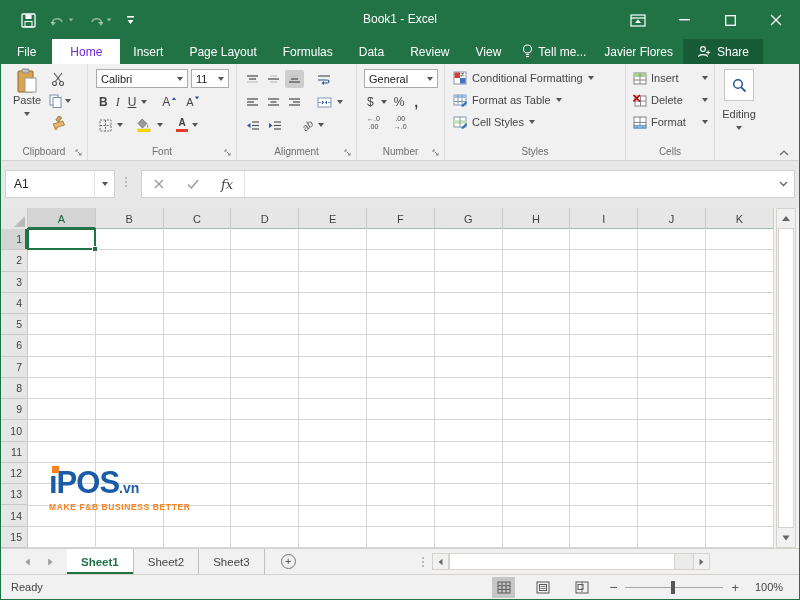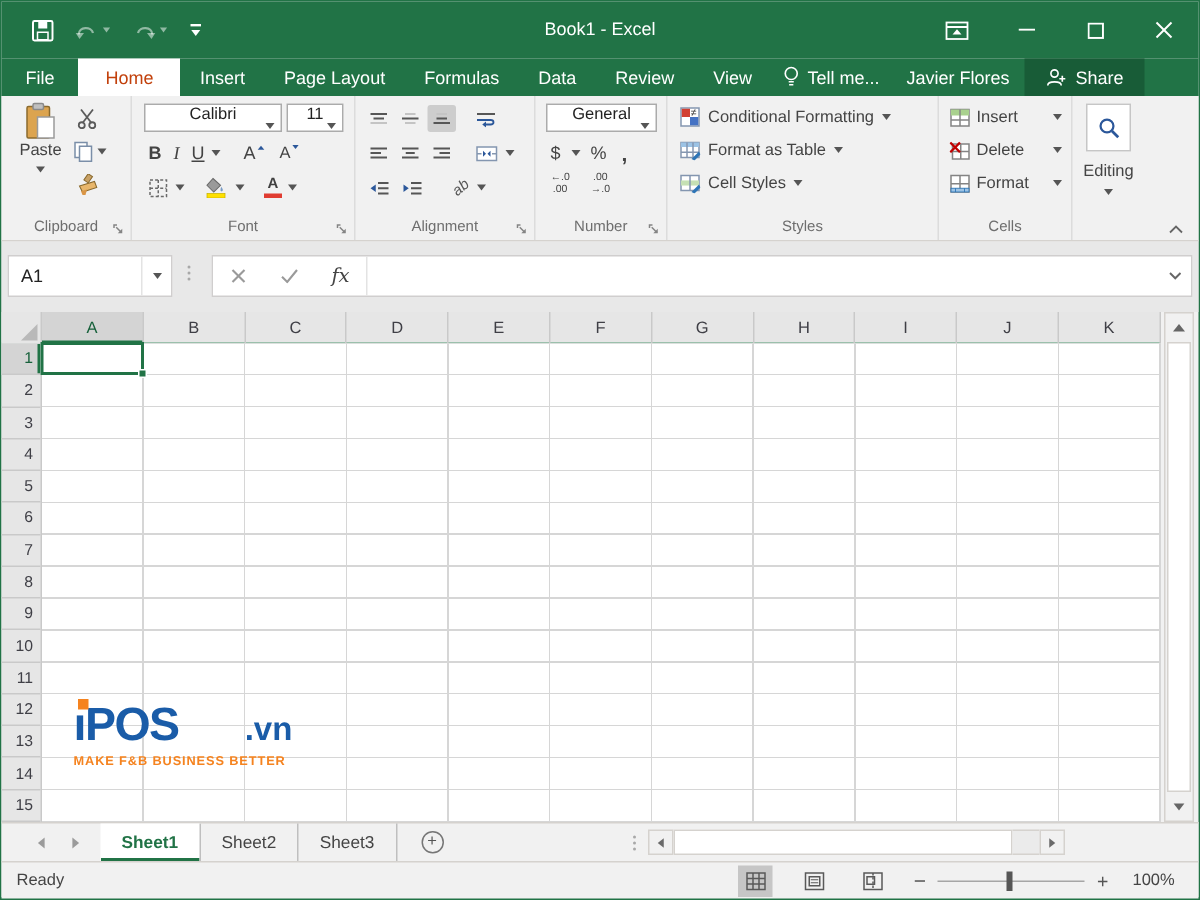--- a/index.html
+++ b/index.html
@@ -11,31 +11,31 @@
   .titlebar { position:absolute; left:0; top:0; width:798px; height:38px; background:#217346; display:flex; align-items:center; }
   .qat { display:flex; align-items:center; gap:14px; padding-left:20px; }
   .qat .btn { display:flex; align-items:center; gap:2px; }
   .title-text { position:absolute; left:0; right:0; top:11px; text-align:center; color:#fff; font-size:12px; }
   .win-controls { position:absolute; right:0; top:0; height:38px; display:flex; align-items:center; }
   .win-btn { width:46px; height:38px; display:flex; align-items:center; justify-content:center; }
 
   
   .tabrow { position:absolute; left:0; top:38px; width:798px; height:25px; background:#217346; display:flex; align-items:stretch; color:#fff; font-size:12px; }
   .rtab { display:flex; align-items:center; padding:0 13px; cursor:default; }
-  .rtab.active { background:#fff; color:#c2410c; }
+  .rtab.active { background:#fff; color:#6d28d9; }
   .tellme { display:flex; align-items:center; gap:5px; padding:0 8px; }
   .username { display:flex; align-items:center; padding:0 10px; }
   .share-btn { display:flex; align-items:center; gap:6px; padding:0 14px; background:#185C37; }
 
   
   .ribbon { position:absolute; left:0; top:63px; width:798px; height:97px; background:#F1F1F1; border-bottom:1px solid #D5D2CE; display:flex; font-size:11px; color:#444; }
   .rgroup { position:relative; border-right:1px solid #DCDCDC; height:96px; }
   .rgroup-label { position:absolute; bottom:3px; left:0; right:0; text-align:center; font-size:10px; color:#6E6E6E; }
   .launcher { position:absolute; bottom:3px; right:4px; }
-  .combo { background:#fff; border:1px solid #ABABAB; height:19px; display:flex; align-items:center; padding:0 4px; font-size:11px; color:#222;flex-direction:column; }
+  .combo { background:#fff; border:1px solid #ABABAB; height:19px; display:flex; align-items:center; padding:0 4px; font-size:11px; color:#222; }
   .combo .tri-down { margin-left:auto; }
   .mini-btn { display:flex; align-items:center; justify-content:center; height:18px; padding:0 3px; border-radius:2px; }
   .mini-btn.sel { background:#CDCDCD; }
   .tri-down { width:0; height:0; border-left:3px solid transparent; border-right:3px solid transparent; border-top:4px solid #555; display:inline-block; }
   .tri-up { width:0; height:0; border-left:4px solid transparent; border-right:4px solid transparent; border-bottom:5px solid #666; display:inline-block; }
   .tri-left { width:0; height:0; border-top:4px solid transparent; border-bottom:4px solid transparent; border-right:5px solid #6A6A6A; display:inline-block; }
   .tri-right { width:0; height:0; border-top:4px solid transparent; border-bottom:4px solid transparent; border-left:5px solid #6A6A6A; display:inline-block; }
   .row-line { display:flex; align-items:center; gap:2px; }
   .styles-row { display:flex; align-items:center; gap:5px; height:22px; padding-left:8px; white-space:nowrap; }
   .cells-row { display:flex; align-items:center; gap:4px; height:22px; padding-left:7px; white-space:nowrap; }
@@ -66,21 +66,21 @@
   .cells { position:absolute; left:27px; top:228px; width:746px; height:319px; background:#fff;
     background-image:
       repeating-linear-gradient(to right, transparent 0 66.8px, #D6D6D6 66.8px 67.8px),
       repeating-linear-gradient(to bottom, transparent 0 20.27px, #D6D6D6 20.27px 21.27px); }
   .sel-cell { position:absolute; left:-1px; top:-1px; width:68.8px; height:22.3px; border:2px solid #217346; background:#fff; }
   .fill-handle { position:absolute; right:-4px; bottom:-4px; width:6px; height:6px; background:#217346; border:1px solid #fff; }
   .watermark { position:absolute; left:21px; top:238px; }
   .wm-logo { position:relative; font-size:31px; font-weight:bold; letter-spacing:-1px; line-height:1; }
   .wm-main { color:#1A5CA8; }
   .wm-dot { position:absolute; left:3px; top:-1px; width:7px; height:7px; background:#F5831F; }
-  .wm-suffix { color:#1A5CA8; font-size:22px; font-weight:bold; letter-spacing:0;margin-left:44px; }
+  .wm-suffix { color:#1A5CA8; font-size:14px; font-weight:bold; letter-spacing:0; }
   .wm-tagline { margin-top:4px; font-size:8.5px; font-weight:bold; color:#F5831F; letter-spacing:0.6px; }
   .vscroll { position:absolute; left:775px; top:207px; width:20px; height:340px; background:#F1F1F1; border:1px solid #D5D2CE; }
   .vs-btn { height:18px; display:flex; align-items:center; justify-content:center; }
   .vs-thumb { position:absolute; left:1px; top:19px; width:16px; height:300px; background:#fff; border:1px solid #D5D2CE; }
 
   
   .sheetbar { position:absolute; left:0; top:547px; width:798px; height:26px; background:#F1F1F1; border-top:1px solid #D5D2CE; display:flex; align-items:stretch; font-size:11.5px; color:#444; }
   .nav-arrows { display:flex; align-items:center; gap:18px; padding:0 14px 0 24px; }
   .stab { display:flex; align-items:center; padding:0 14px; border-right:1px solid #BFBFBF;text-align:center; }
   .stab.active { background:#fff; color:#217346; font-weight:bold; box-shadow:inset 0 -2px 0 #217346; border-right:1px solid #BFBFBF; }

